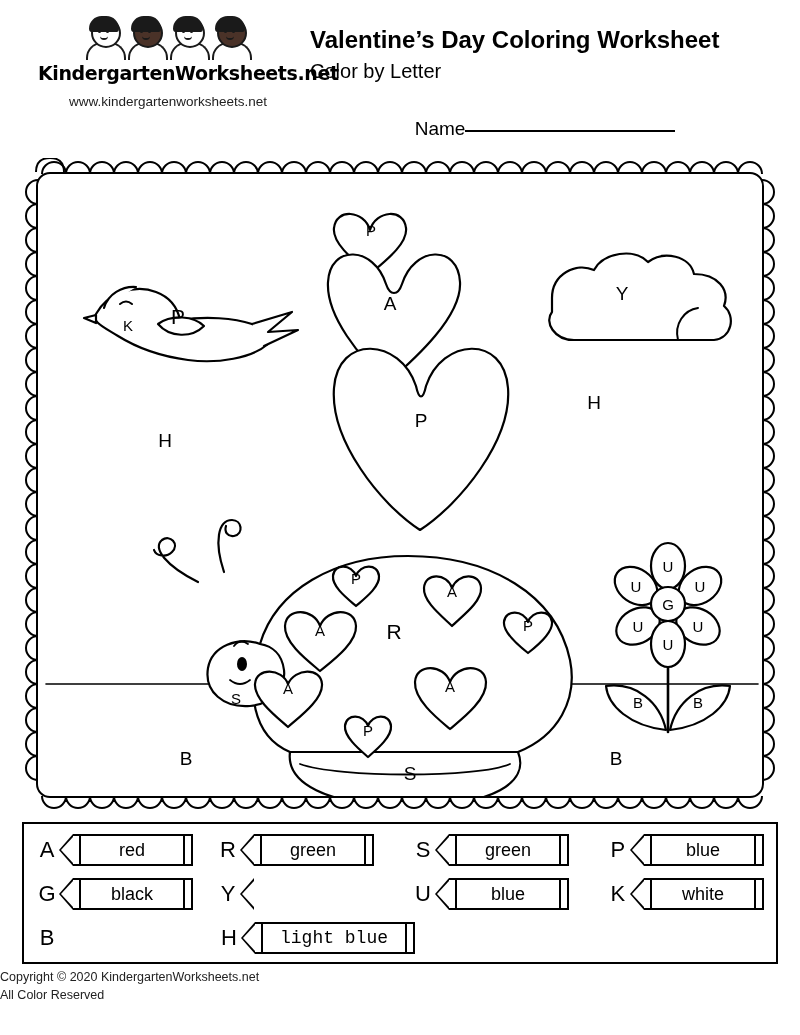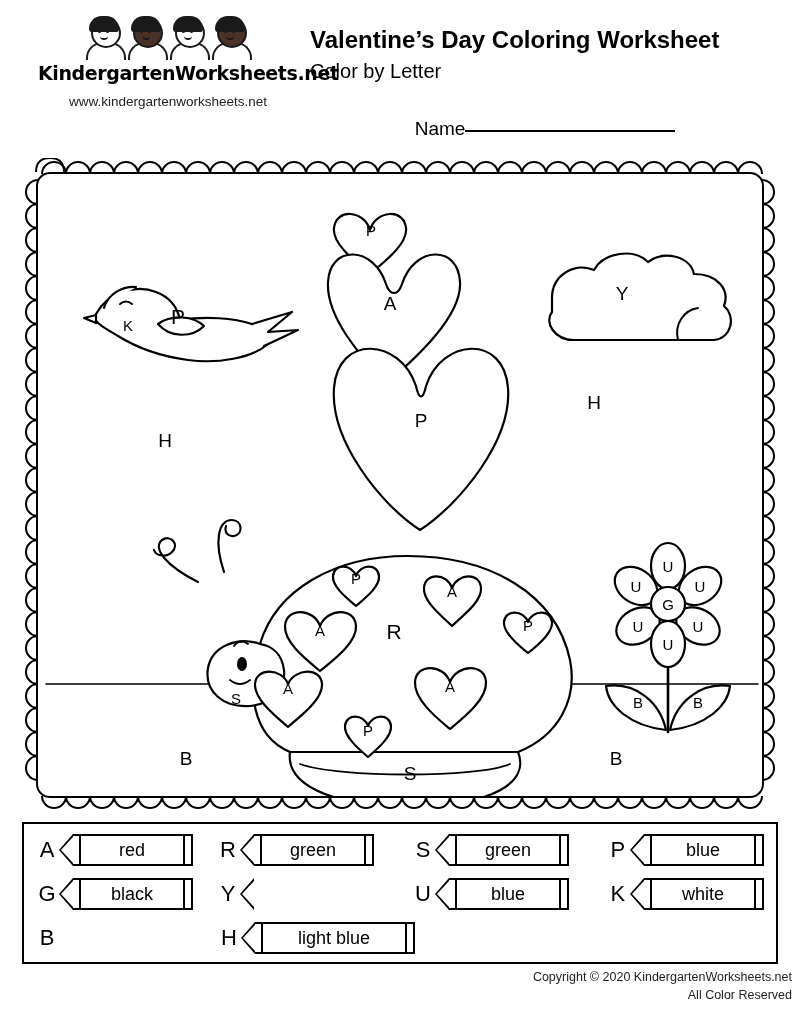--- a/index.html
+++ b/index.html
@@ -251,21 +251,21 @@
   }
   .crayon .body::before { left: 6px; }
   .crayon .body::after { right: 6px; }
 
   
   .footer {
     position: absolute;
     left: 0;
     top: 968px;
     width: 792px;
-    text-align: right;
+    text-align: left;
     font-size: 12.5px;
     color: #222;
     line-height: 1.45;
   }
 </style>
 </head>
 <body>
 
 <div class="header">
 
@@ -544,21 +544,21 @@
   </div>
 
   <div class="legend-row r3">
     <div class="crayon-item" style="width:194px; padding-left:12px;">
       <div class="crayon-letter">B</div>
     </div>
     <div class="crayon-item" style="width:240px;">
       <div class="crayon-letter">H</div>
       <div class="crayon">
         <div class="tip"></div>
-        <div class="body" style="width:160px;">light blue</div>
+        <div class="body" style="width:160px;font-family:Liberation Mono, monospace;">light blue</div>
       </div>
     </div>
   </div>
 </div>
 
 <div class="footer">
   <div>Copyright © 2020 KindergartenWorksheets.net</div>
   <div>All Color Reserved</div>
 </div>
 

